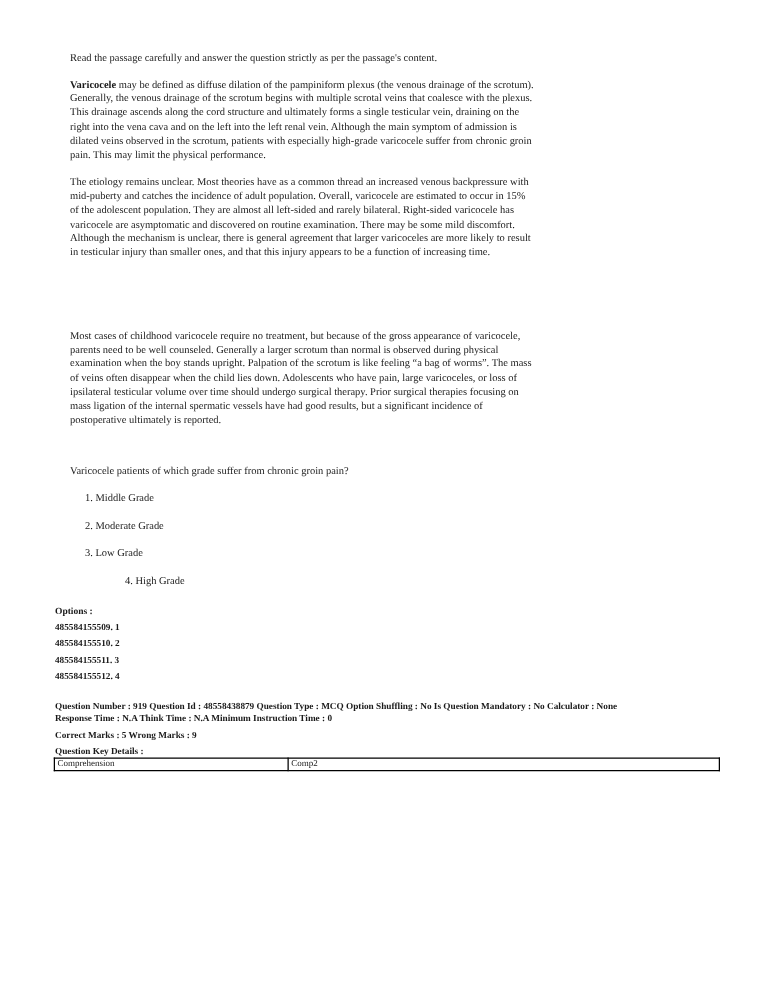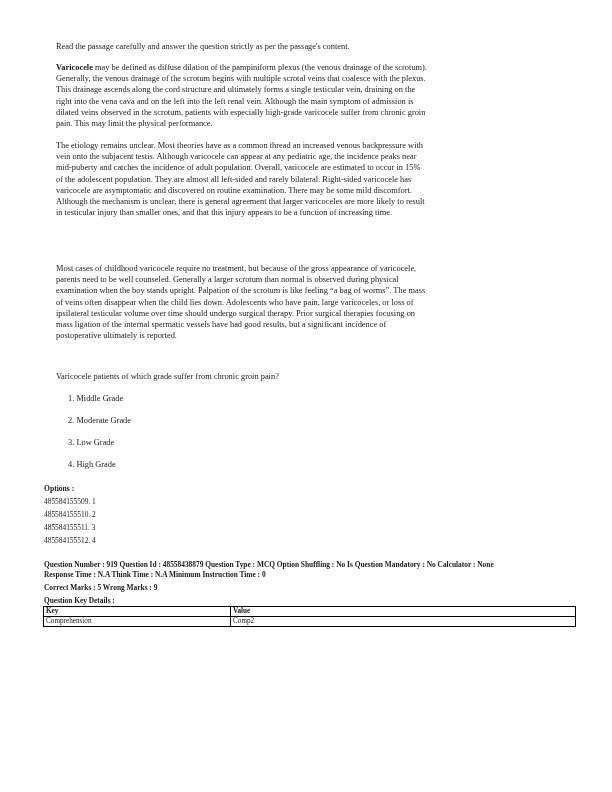--- a/index.html
+++ b/index.html
@@ -26,28 +26,28 @@
       position: absolute; left: 56px; top: 371px;
       font-size: 8.4px; line-height: 11px; white-space: nowrap;
     }
     .choice {
       position: absolute; left: 68px;
       font-size: 8.4px; line-height: 11px; white-space: nowrap; text-align: center;
     }
     #c1 { top: 393px; }
     #c2 { top: 415px; }
     #c3 { top: 437px; }
-    #c4 { top: 459px; }
+    #c4 { top: 459px; margin-left: 32px; }
     .options-title {
       position: absolute; left: 44px; top: 484px;
       font-size: 7.6px; font-weight: bold; white-space: nowrap;
     }
     .opt {
       position: absolute; left: 44px;
-      font-size: 7.4px; line-height: 9px; white-space: nowrap;
+      font-size: 7.4px; line-height: 9px; white-space: nowrap; font-weight: bold;
     }
     #o1 { top: 497px; }
     #o2 { top: 510px; }
     #o3 { top: 523px; }
     #o4 { top: 536px; }
     .meta {
       position: absolute; left: 44px;
       font-size: 7.4px; font-weight: bold; white-space: nowrap; line-height: 9px;
     }
     #m1 { top: 560px; }
@@ -76,21 +76,20 @@
     <span class="line"><b>Varicocele</b><span> may be defined as diffuse dilation of the pampiniform plexus (the venous drainage of the scrotum).</span></span>
     <span class="line">Generally, the venous drainage of the scrotum begins with multiple scrotal veins that coalesce with the plexus.</span>
     <span class="line">This drainage ascends along the cord structure and ultimately forms a single testicular vein, draining on the</span>
     <span class="line">right into the vena cava and on the left into the left renal vein. Although the main symptom of admission is</span>
     <span class="line">dilated veins observed in the scrotum, patients with especially high-grade varicocele suffer from chronic groin</span>
     <span class="line">pain. This may limit the physical performance.</span>
   </p>
 
   <p class="para" id="p2">
     <span class="line">The etiology remains unclear. Most theories have as a common thread an increased venous backpressure with</span>
-    <span class="line">vein onto the subjacent testis. Although varicocele can appear at any pediatric age, the incidence peaks near</span>
     <span class="line">mid-puberty and catches the incidence of adult population. Overall, varicocele are estimated to occur in 15%</span>
     <span class="line">of the adolescent population. They are almost all left-sided and rarely bilateral. Right-sided varicocele has</span>
     <span class="line">varicocele are asymptomatic and discovered on routine examination. There may be some mild discomfort.</span>
     <span class="line">Although the mechanism is unclear, there is general agreement that larger varicoceles are more likely to result</span>
     <span class="line">in testicular injury than smaller ones, and that this injury appears to be a function of increasing time.</span>
   </p>
 
   <p class="para" id="p3">
     <span class="line">Most cases of childhood varicocele require no treatment, but because of the gross appearance of varicocele,</span>
     <span class="line">parents need to be well counseled. Generally a larger scrotum than normal is observed during physical</span>
@@ -113,24 +112,20 @@
   <div class="opt" id="o3">485584155511. 3</div>
   <div class="opt" id="o4">485584155512. 4</div>
 
   <div class="meta" id="m1">Question Number : 919 Question Id : 48558438879 Question Type : MCQ Option Shuffling : No Is Question Mandatory : No Calculator : None</div>
   <div class="meta" id="m2">Response Time : N.A Think Time : N.A Minimum Instruction Time : 0</div>
   <div class="meta" id="m3">Correct Marks : 5 Wrong Marks : 9</div>
   <div class="meta" id="m4">Question Key Details :</div>
 
   <table class="kv-table">
     <tbody>
-        <tr class="hdr">
-      <td class="k">Key</td>
-      <td>Value</td>
-    </tr>
     <tr>
       <td class="k">Comprehension</td>
       <td>Comp2</td>
     </tr>
   </tbody>
     </table>
 
 </div>
 
 </body></html>

